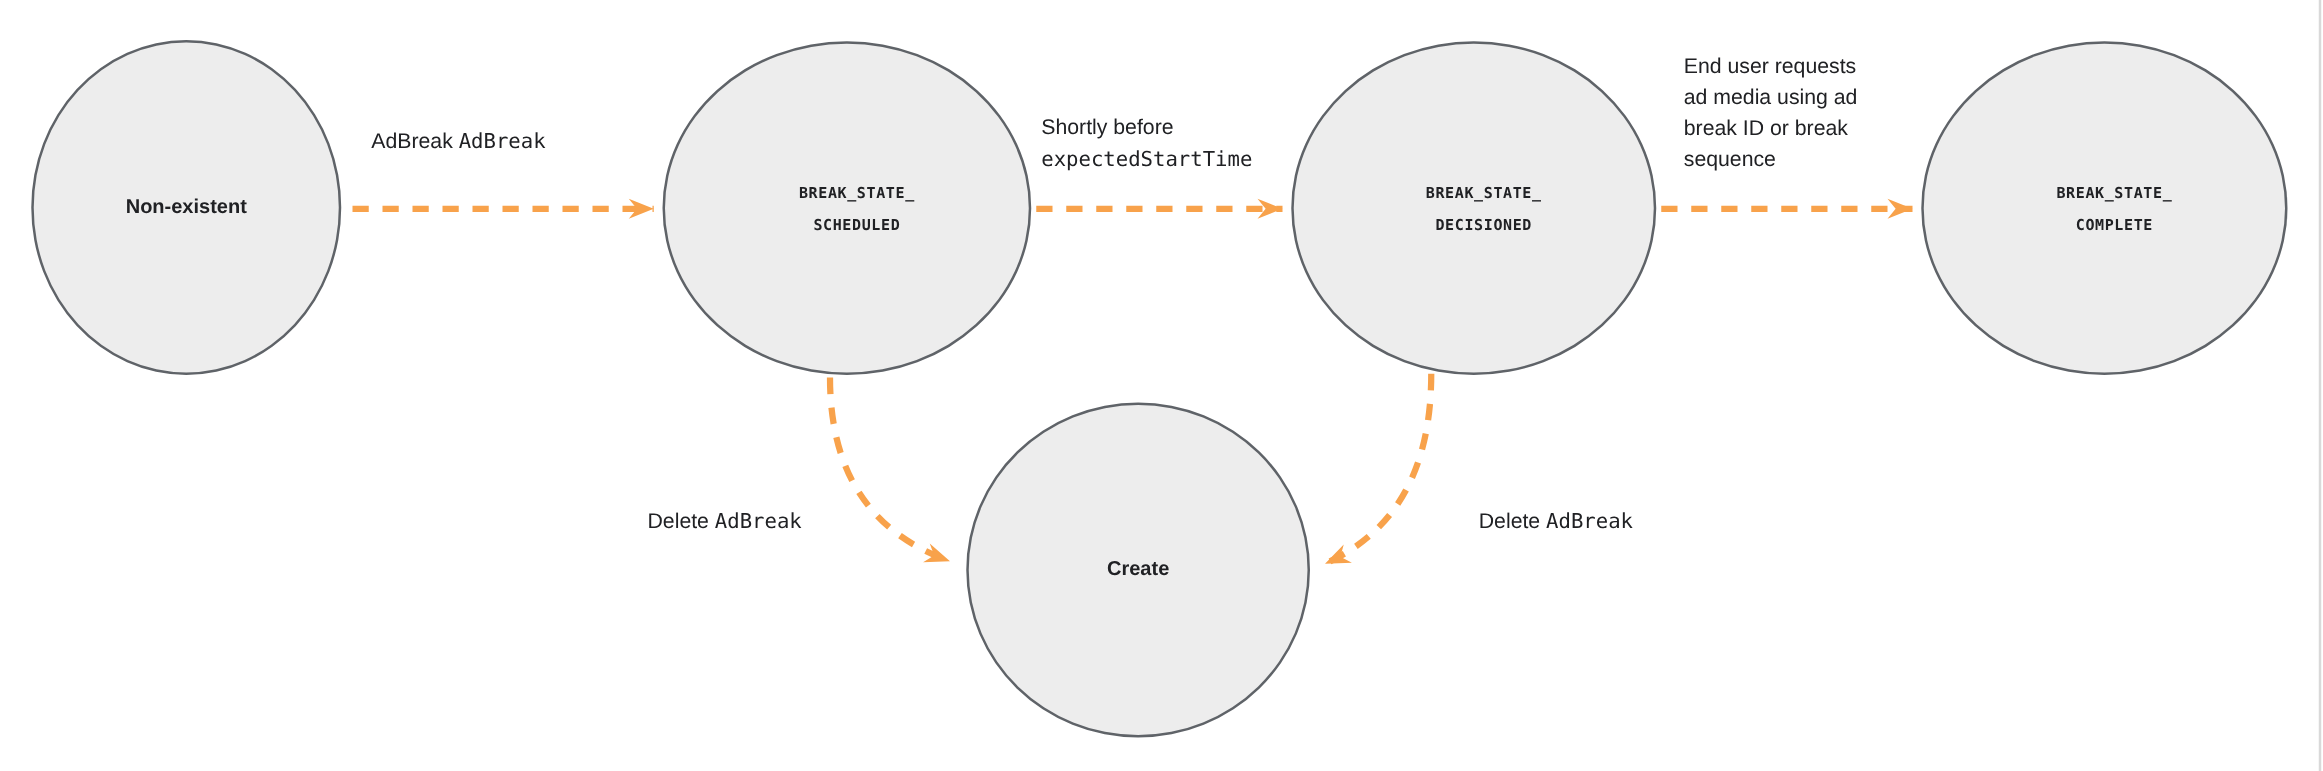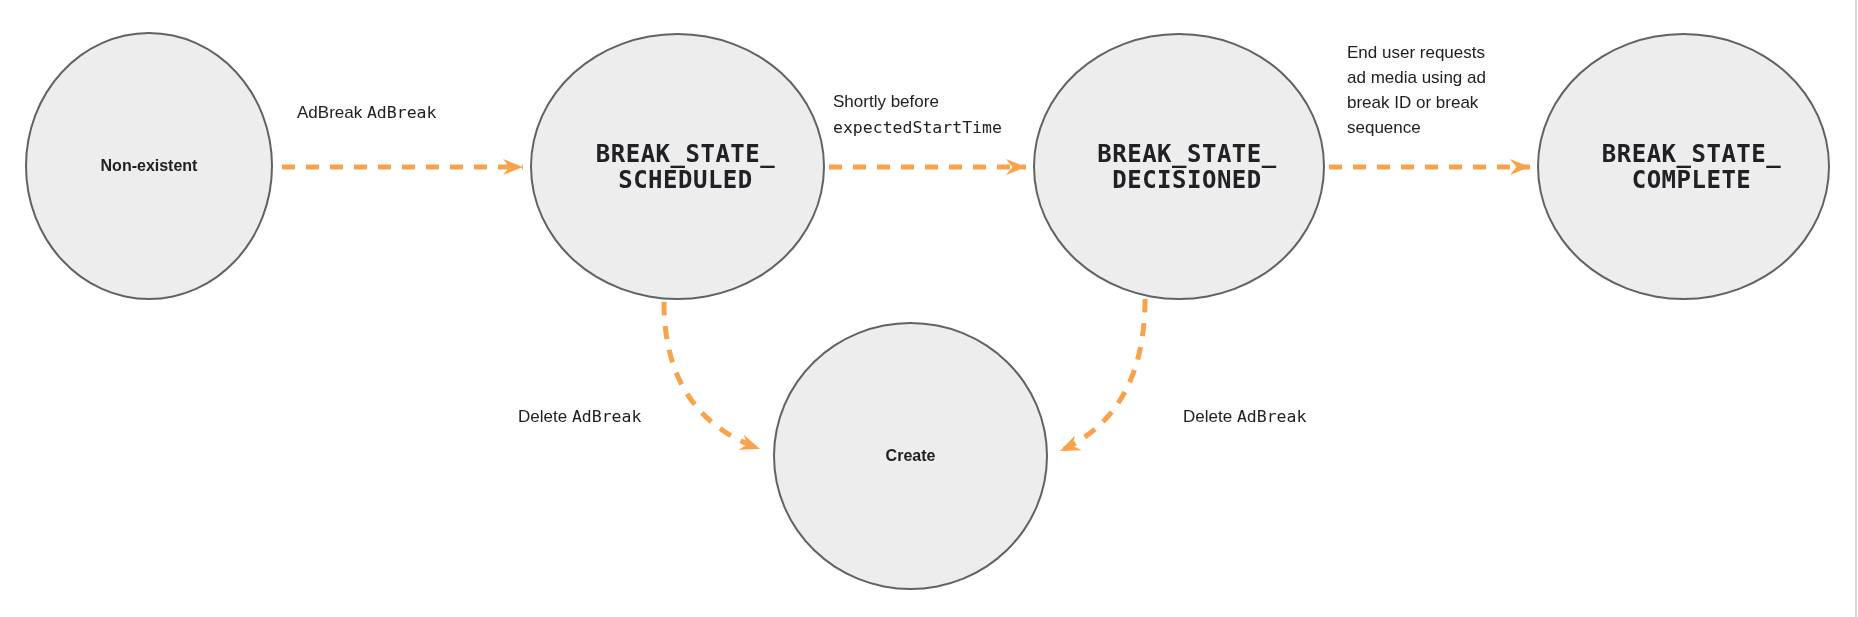--- a/index.html
+++ b/index.html
@@ -30,21 +30,21 @@
   }
   .node-label {
     font-weight: bold;
     font-size: 16px;
     line-height: 26px;
     white-space: pre-line;
     color: #202124;
   }
   .node-label.mono {
     font-family: "DejaVu Sans Mono", monospace;
-    font-size: 24px;
+    font-size: 12px;
     letter-spacing: 0.5px;
     margin-left: 16px;
   }
   .edge-label {
     position: absolute;
     font-size: 17px;
     line-height: 26px;
     color: #202124;
     white-space: nowrap;
   }

